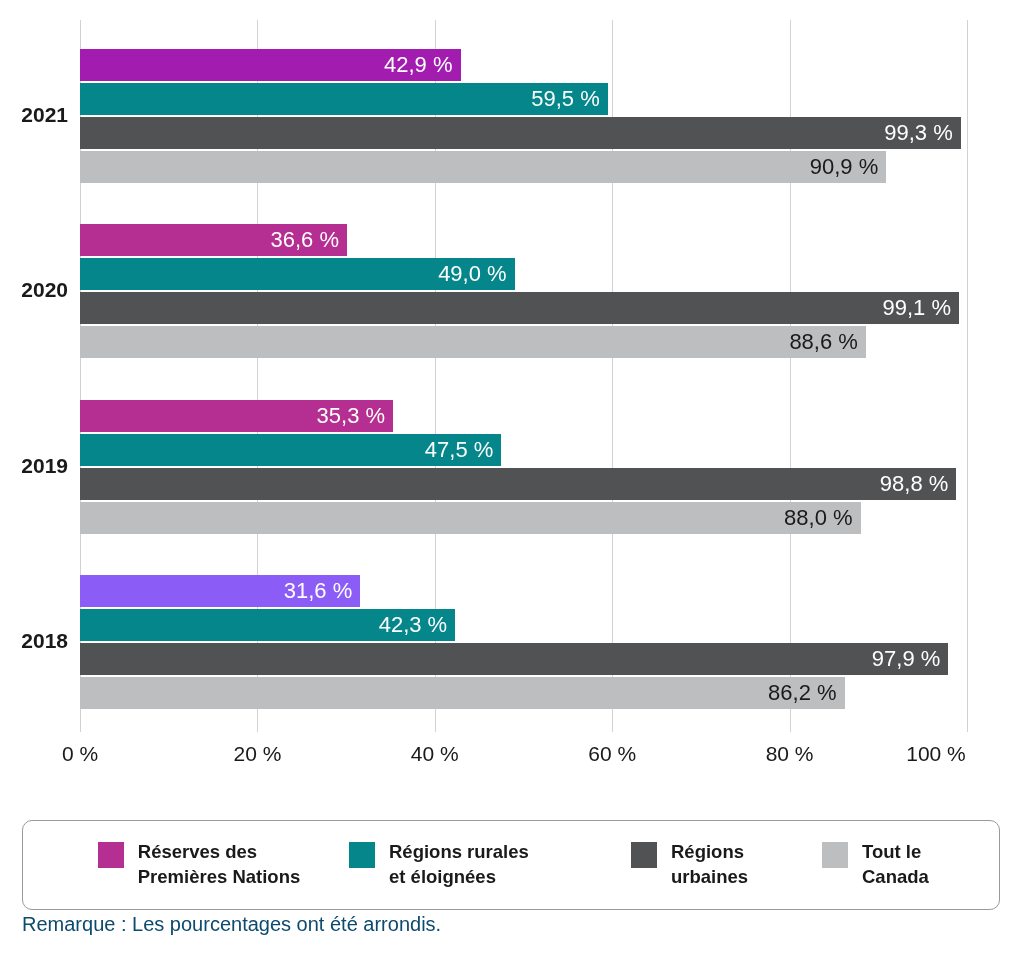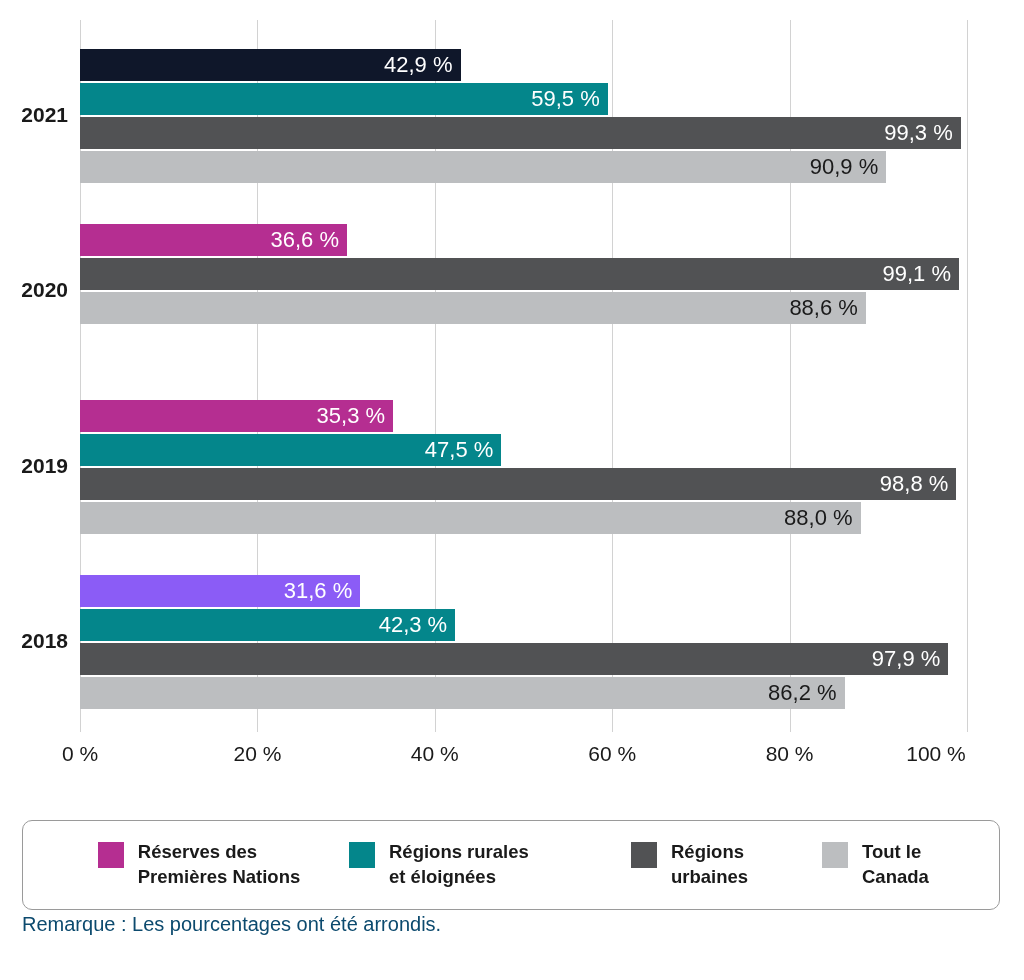--- a/index.html
+++ b/index.html
@@ -176,21 +176,21 @@
         <div class="gridline" style="left: 0px;"></div>
         <div class="gridline" style="left: 177.4px;"></div>
         <div class="gridline" style="left: 354.8px;"></div>
         <div class="gridline" style="left: 532.2px;"></div>
         <div class="gridline" style="left: 709.6px;"></div>
         <div class="gridline" style="left: 887px;"></div>
       </div>
     <div id="bar-groups">
         <div class="year-group" style="top: 29px; height: 134px;">
           <div class="bar-row">
-            <div class="bar" style="width: 380.523px; background: #0f172a;">
+            <div class="bar" style="width: 380.523px; background: #a21caf;">
               <span class="bar-value light">42,9 %</span>
             </div>
           </div>
           <div class="bar-row">
             <div class="bar" style="width: 527.765px; background: rgb(4, 134, 139);">
               <span class="bar-value light">59,5 %</span>
             </div>
           </div>
           <div class="bar-row">
             <div class="bar" style="width: 880.791px; background: rgb(81, 82, 84);">
@@ -200,20 +200,25 @@
           <div class="bar-row">
             <div class="bar" style="width: 806.283px; background: rgb(188, 190, 192);">
               <span class="bar-value dark">90,9 %</span>
             </div>
           </div>
         </div>
         <div class="year-group" style="top: 204px; height: 134px;">
           <div class="bar-row">
             <div class="bar" style="width: 267px; background: rgb(181, 46, 145);">
               <span class="bar-value light">36,6 %</span>
+            </div>
+          </div>
+          <div class="bar-row">
+            <div class="bar" style="width: 434.63px; background: rgb(4, 134, 139);">
+              <span class="bar-value light">49,0 %</span>
             </div>
           </div>
           <div class="bar-row">
             <div class="bar" style="width: 879.017px; background: rgb(81, 82, 84);">
               <span class="bar-value light">99,1 %</span>
             </div>
           </div>
           <div class="bar-row">
             <div class="bar" style="width: 785.882px; background: rgb(188, 190, 192);">
               <span class="bar-value dark">88,6 %</span>

